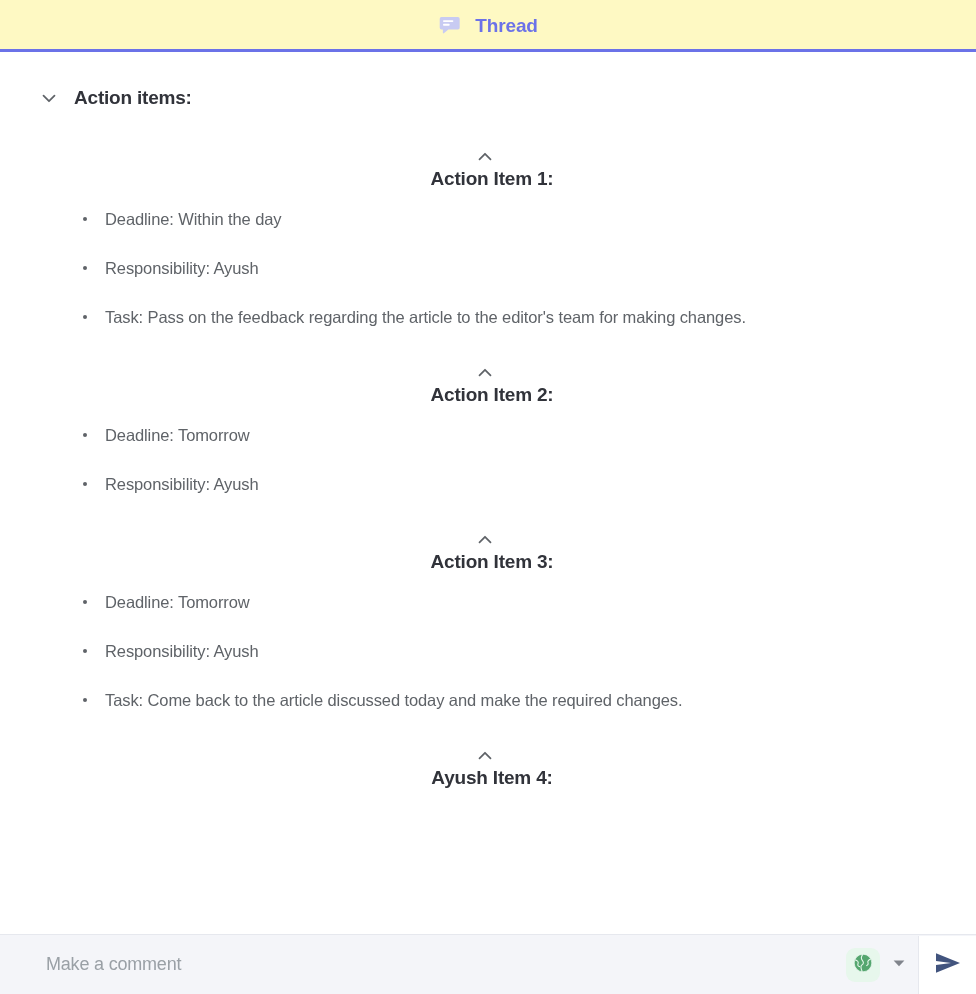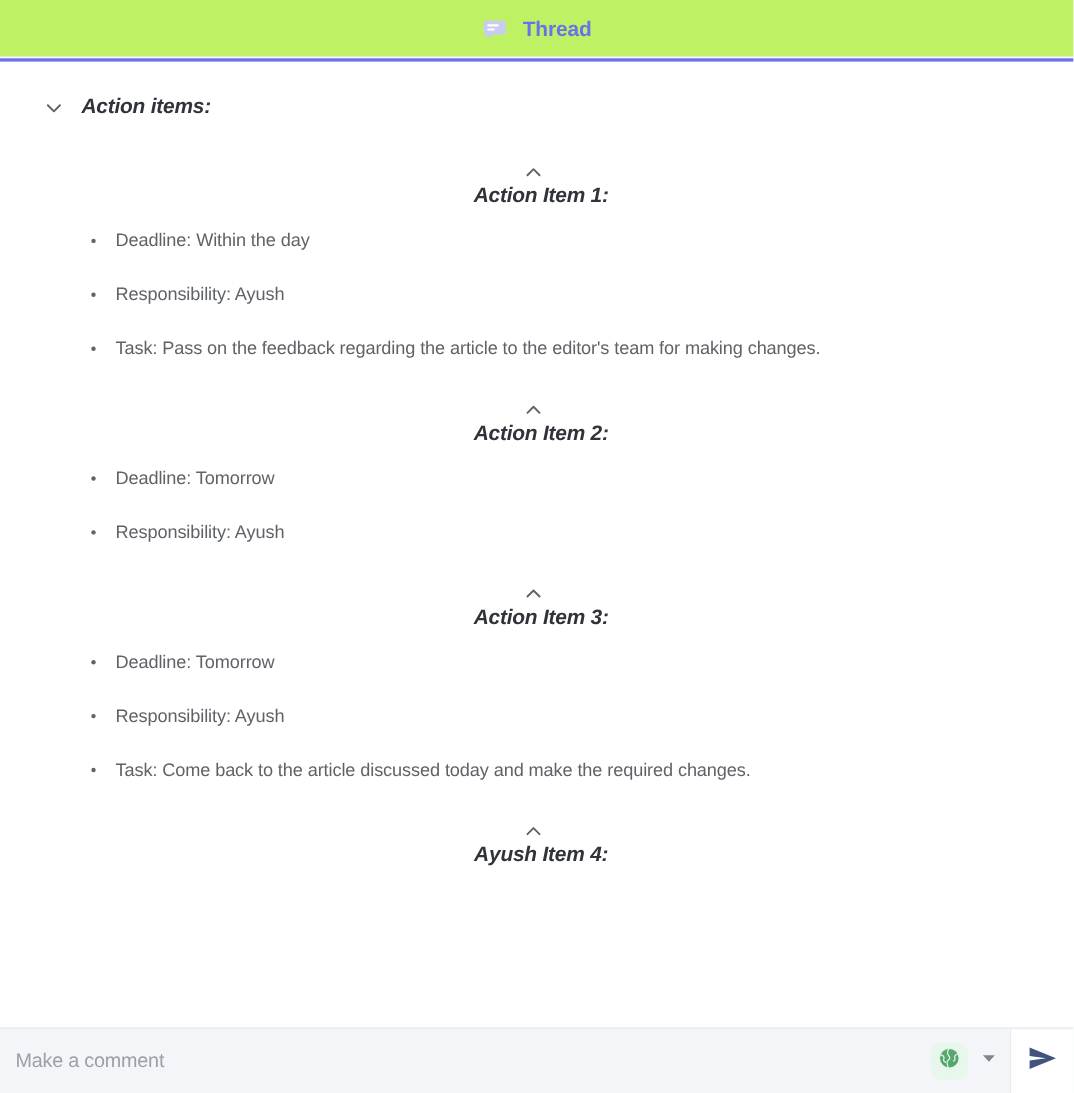--- a/index.html
+++ b/index.html
@@ -12,22 +12,23 @@
     background: #ffffff;
     font-family: "Liberation Sans", sans-serif;
     overflow: hidden;
     position: relative;
   }
 
   
   .tabbar {
     display: flex;
     height: 52px;
-    background: #bef264;
-    position: relative;
+    background: #fef9c3;
+    position: relative;
+    flex-direction: column;
   }
   .tabbar::after {
     content: "";
     position: absolute;
     left: 0; right: 0; bottom: 0;
     height: 1px;
     background: #e8e8ed;
   }
   .tab {
     flex: 1 1 50%;
@@ -73,21 +74,20 @@
   }
 
   .section-head {
     display: flex;
     align-items: center;
     gap: 0;
     padding-left: 38px;
     height: 36px;
     margin-top: 24px;
     cursor: pointer;
-    font-style: italic;
   }
   .section-head.item-head { margin-top: 30px; flex-direction: column; }
 
   .chev {
     width: 22px;
     height: 22px;
     flex: 0 0 22px;
     margin-right: 14px;
     position: relative;
     color: #5f6368;
@@ -142,20 +142,21 @@
     flex: 1 1 auto;
     border: none;
     outline: none;
     background: transparent;
     font-family: "Liberation Sans", sans-serif;
     font-size: 18px;
     color: #3c4043;
     padding: 0 14px;
     height: 58px;
     letter-spacing: -0.2px;
+    margin-left: 32px;
   }
   .comment-input::placeholder { color: #9aa0a6; opacity: 1; }
 
   .globe-btn {
     width: 34px;
     height: 34px;
     border-radius: 9px;
     background: #e7f7ec;
     display: flex;
     align-items: center;

